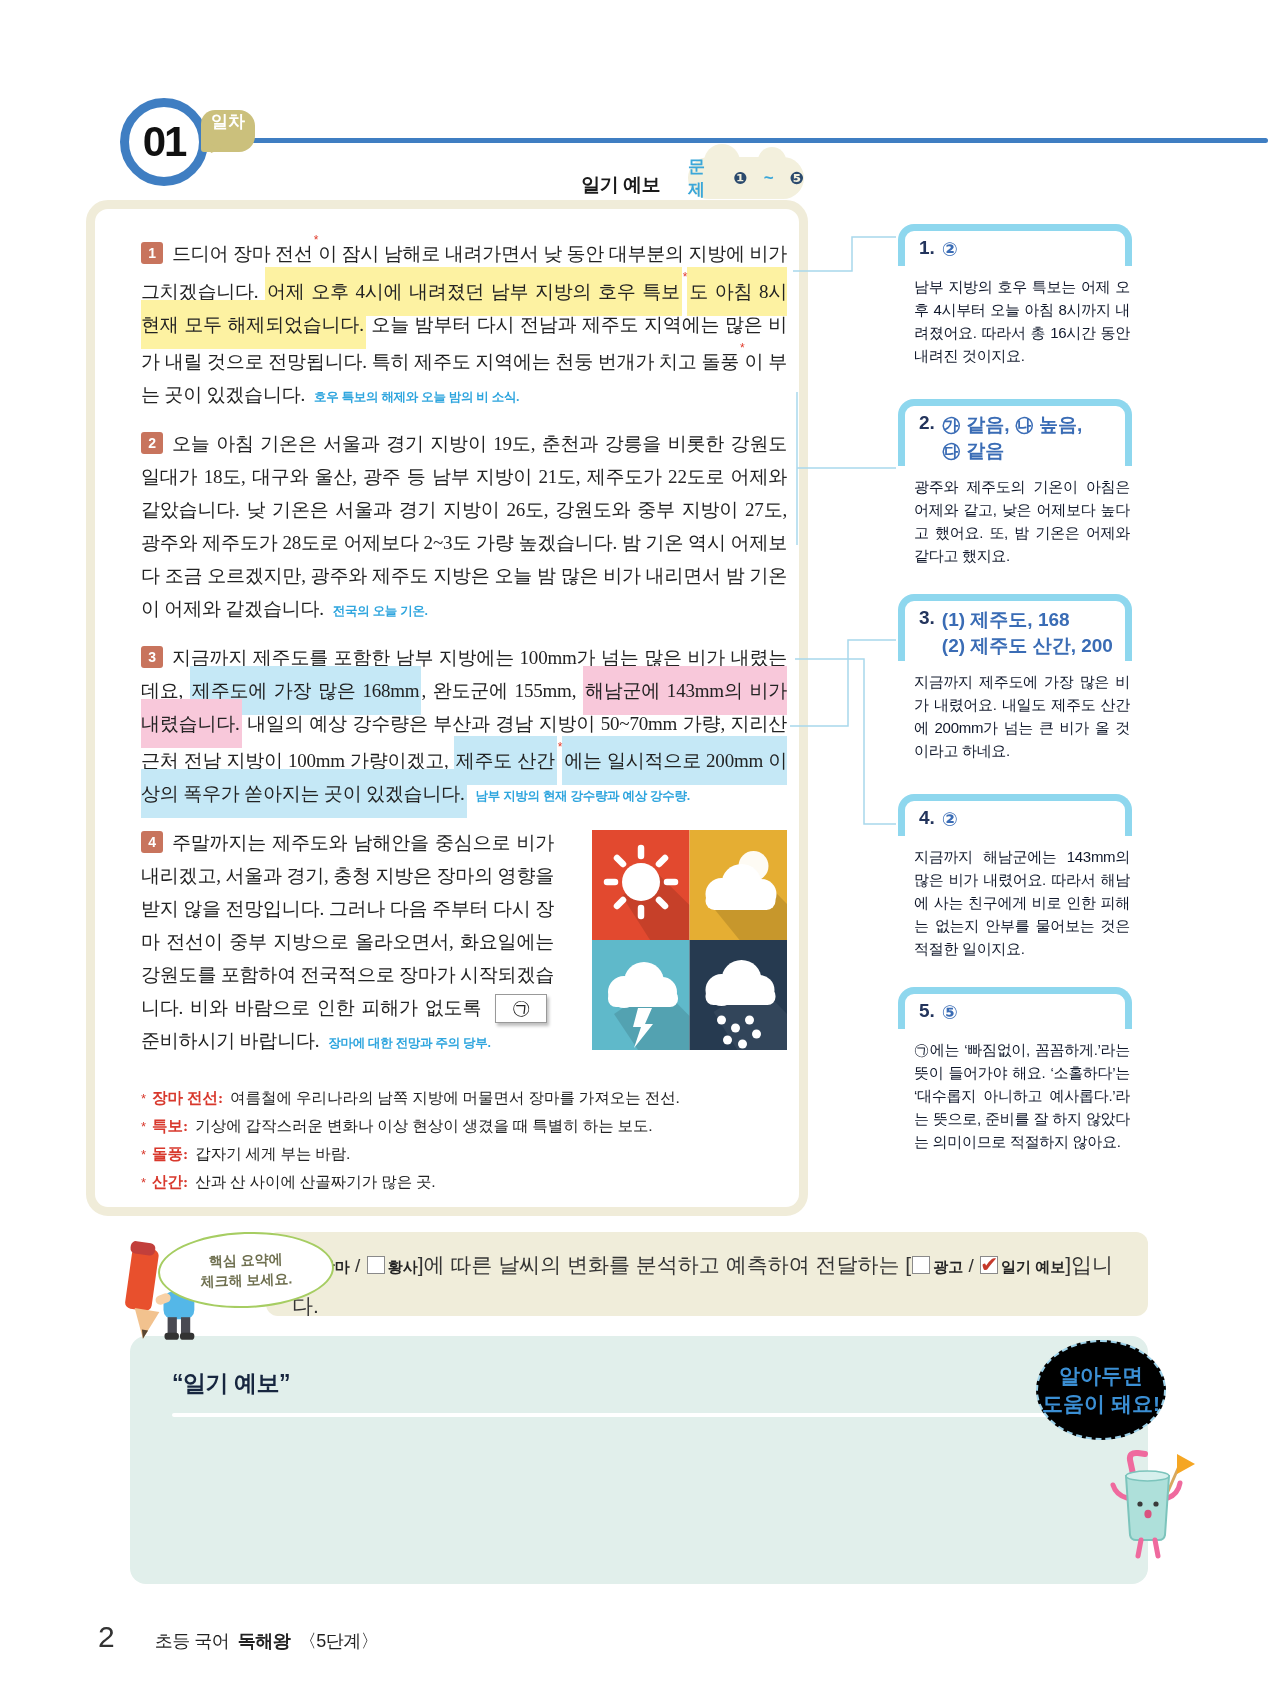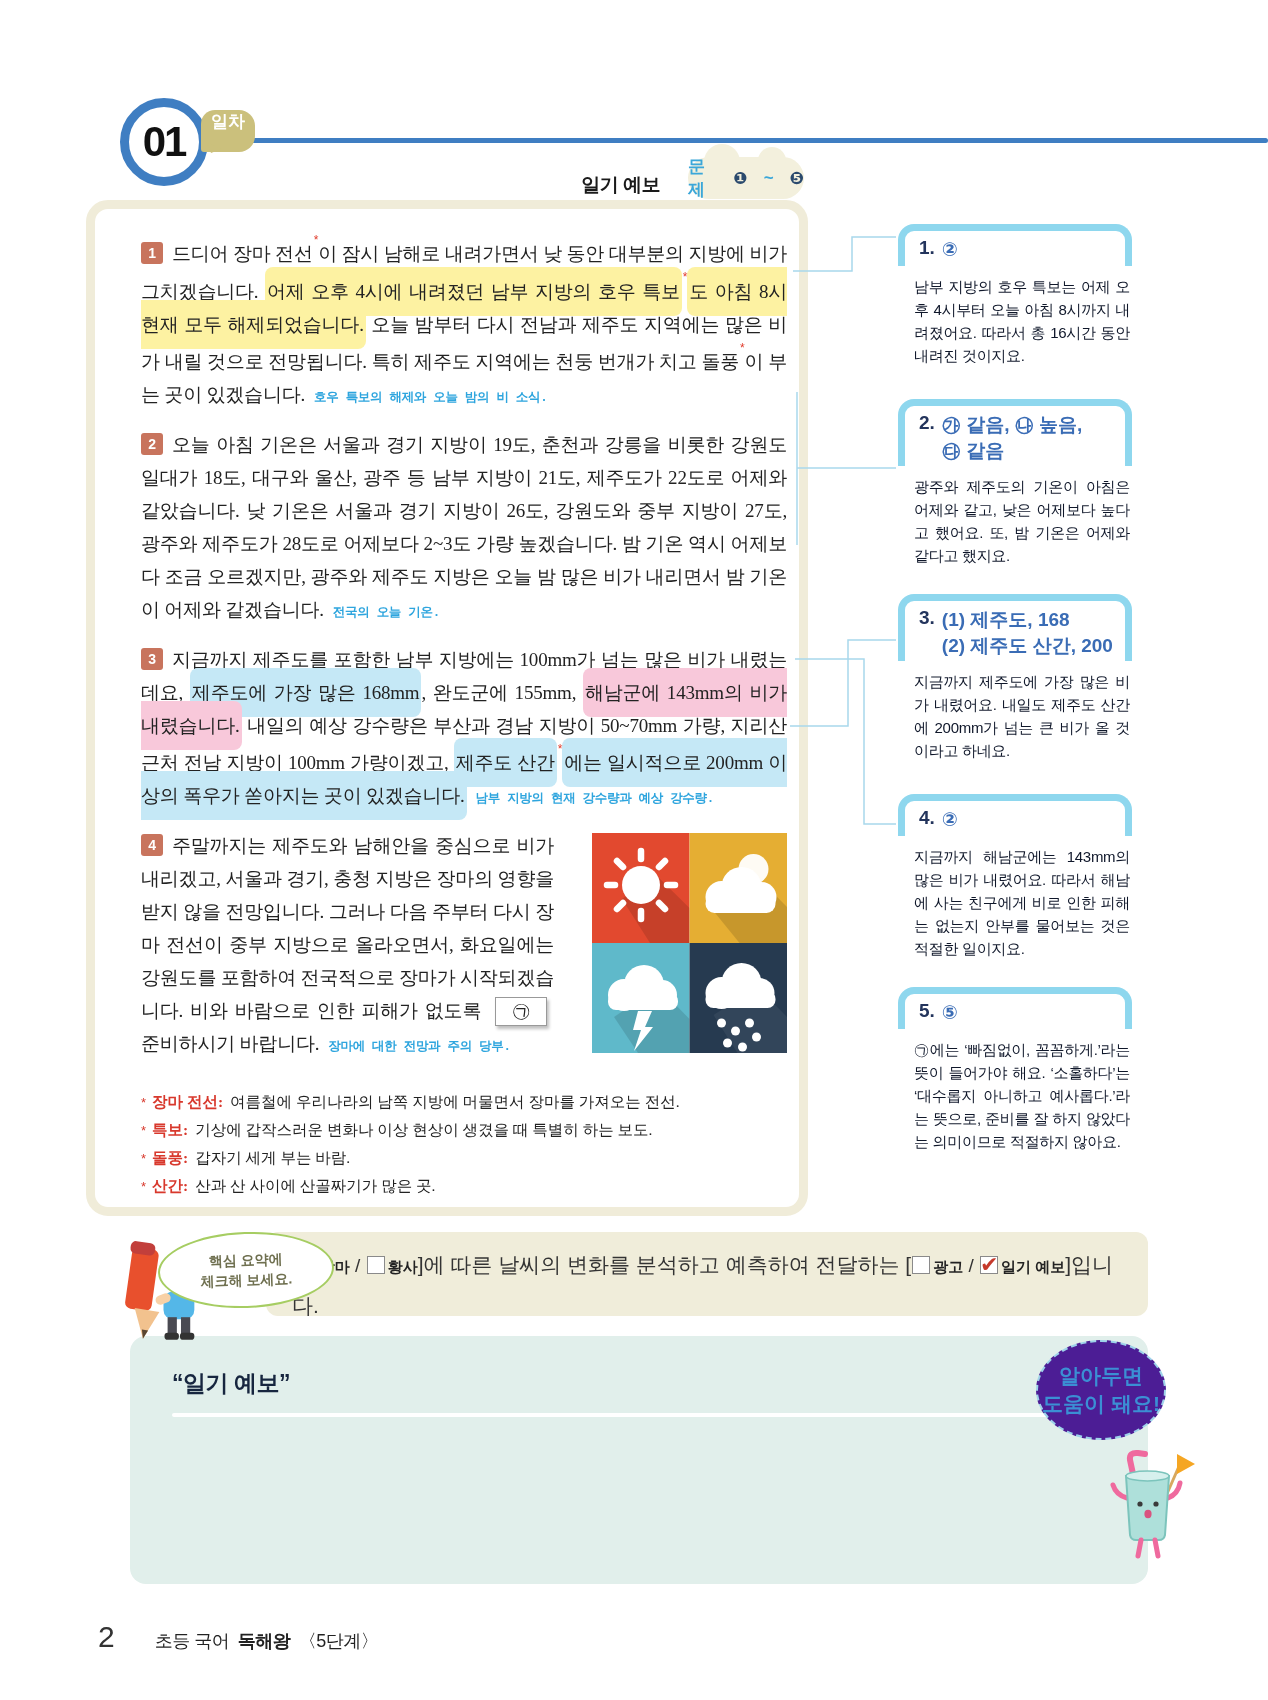--- a/index.html
+++ b/index.html
@@ -30,23 +30,23 @@
   .badge-sep{color:#3ba7d9;position:relative;z-index:2;}
 
   
   .passage-panel{position:absolute;left:86px;top:200px;width:722px;height:1016px;box-sizing:border-box;
       border:9px solid #f0ecd9;border-radius:22px;background:#fff;padding:24px 12px 0 46px;}
   .para{font-family:"Liberation Serif","DejaVu Serif",serif;font-size:19px;line-height:33px;
       color:#222;text-align:justify;margin:0 0 13px 0;letter-spacing:-0.2px;}
   .pnum{display:inline-block;width:22px;height:22px;background:#c8745d;color:#fff;
       font-family:"Liberation Sans","DejaVu Sans",sans-serif;font-size:14px;font-weight:bold;
       text-align:center;line-height:22px;border-radius:3px;margin-right:9px;vertical-align:2px;}
-  .pnote{font-family:Liberation Mono, monospace;font-size:12.5px;color:#2ea5de;
+  .pnote{font-family:Liberation Sans, sans-serif;font-size:12.5px;color:#2ea5de;
       font-weight:bold;margin-left:9px;letter-spacing:-0.3px;}
-  .hl{padding:14px 2px;border-radius:8px;}
+  .hl{padding:14px 2px;}
   .hl-y{background:#fdf2a2;}
   .hl-b{background:#c5e8f6;}
   .hl-p{background:#f8c8da;}
   .ast{color:#e03a2a;font-size:12px;position:relative;top:-9px;margin-left:1px;font-family:"Liberation Sans",sans-serif;}
   .gap-box{display:inline-block;border:1px solid #999;box-shadow:2px 3px 3px rgba(0,0,0,.25);
       padding:0 16px;line-height:1.5;font-size:18px;background:#fff;margin:0 7px;}
   .weather-figure{float:right;width:195px;height:220px;margin:4px 0 4px 38px;}
 
   .footnotes{margin-top:24px;font-family:"Liberation Serif","DejaVu Serif",serif;
       font-size:15.5px;line-height:27px;color:#222;}
@@ -80,21 +80,21 @@
   .cb-label{font-weight:bold;font-size:15px;color:#222;}
   .sum-bracket{font-size:21px;}
 
   
   .info-box{position:absolute;left:130px;top:1336px;width:1018px;height:248px;box-sizing:border-box;
       background:#e1efeb;border-radius:16px;padding:32px 0 0 42px;}
   .info-title{font-size:23px;font-weight:bold;color:#17263f;letter-spacing:-0.5px;}
   .info-rule{width:936px;height:4px;background:#fff;margin-top:14px;border-radius:2px;}
   .info-body{margin:22px 58px 0 2px;font-size:19.5px;line-height:37px;color:#333;
       text-align:justify;letter-spacing:-0.4px;text-indent:18px;width:910px;}
-  .know-bubble{position:absolute;left:1036px;top:1340px;width:126px;height:96px;background:#4c1d95;
+  .know-bubble{position:absolute;left:1036px;top:1340px;width:126px;height:96px;background:#000000;
       border:2px dashed #9ed2ea;border-radius:50%;display:flex;flex-direction:column;align-items:center;
       justify-content:center;color:#3b8fd4;font-size:21px;font-weight:bold;line-height:1.35;z-index:3;}
   .cup{position:absolute;left:1100px;top:1438px;width:95px;height:135px;z-index:3;}
 
   
   .footer{position:absolute;left:98px;top:1620px;display:flex;align-items:baseline;}
   .footer-page{font-size:30px;color:#333;margin-right:40px;}
   .footer-text{font-size:18px;color:#222;letter-spacing:-0.5px;}
   .footer-text b{margin:0 4px;}
 </style>

